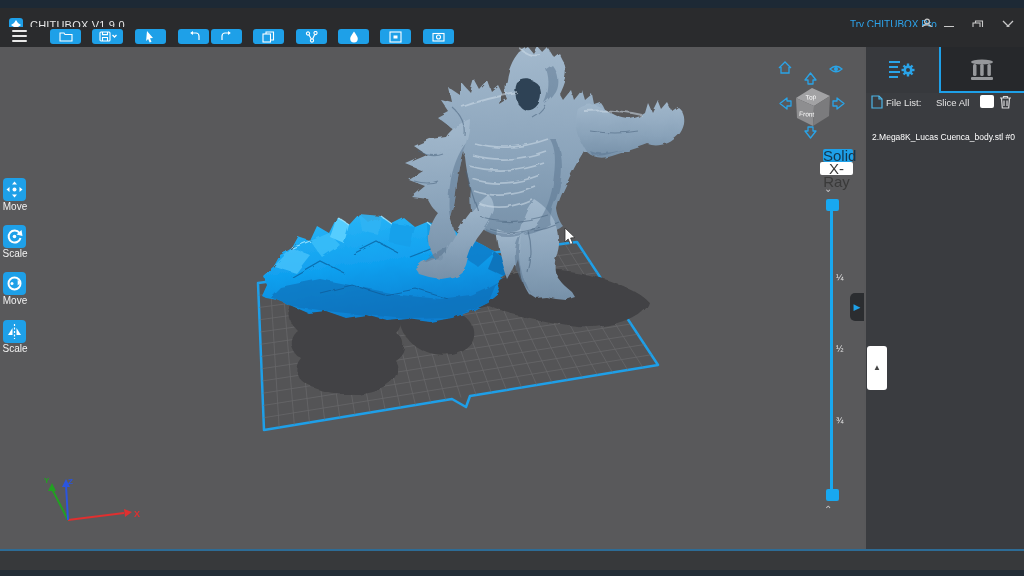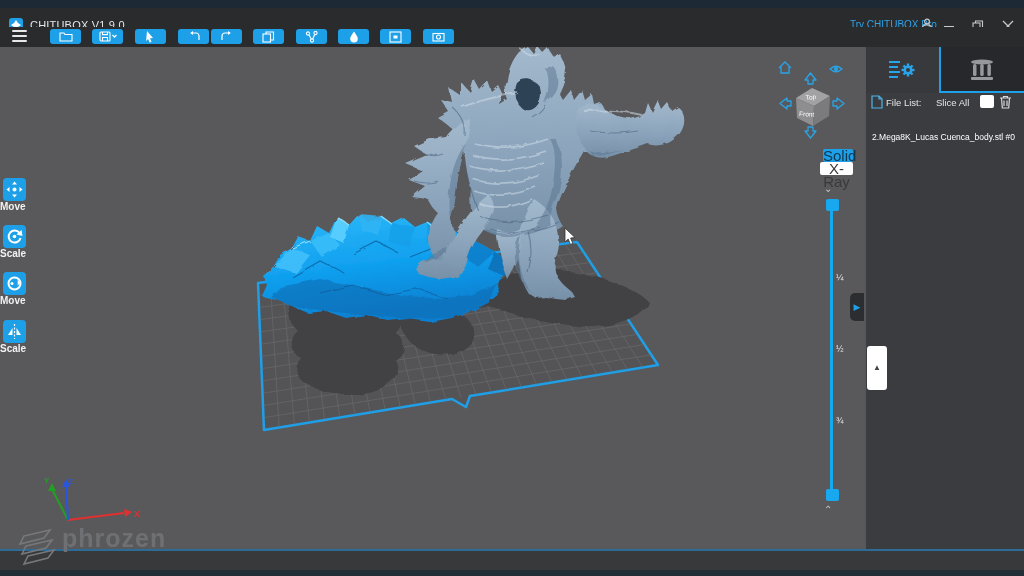--- a/index.html
+++ b/index.html
@@ -12,21 +12,21 @@
   #logo svg { position:absolute; left:2px; top:2px; }
   #title-text { left:30px; top:11px; font-size:11px; color:#e6e6e6; letter-spacing:.2px; }
   #doc-name { left:0; top:11px; width:1024px; text-align:center; font-size:10.5px; color:#dcdcdc; }
   #try-pro { left:850px; top:11px; font-size:10px; color:#2da4ec; }
   .winbtn { color:#c9c9c9; }
   #toolbar { left:0; top:27px; width:1024px; height:20px; background:#2a2b2d; }
   .tbtn { position:absolute; top:2px; width:31px; height:15px; background:#1ea0e8; border-radius:3px; display:flex; align-items:center; justify-content:center; }
   .hline { position:absolute; left:12px; width:15px; height:2px; background:#e8e8e8; border-radius:1px; }
   #viewport { left:0; top:47px; width:864px; height:503px; background:#59595b; overflow:hidden; }
   .ltool { position:absolute; left:3px; width:23px; height:23px; background:#1ea0e8; border-radius:4px; display:flex; align-items:center; justify-content:center; }
-  .ltool-label { position:absolute; left:0; width:30px; text-align:left; font-size:10px; color:#f2f2f2;font-weight:bold; }
+  .ltool-label { position:absolute; left:0; width:30px; text-align:center; font-size:10px; color:#f2f2f2; }
   .mode-btn { position:absolute; font-size:15px; text-align:center; border-radius:2px; line-height:13px; }
   #mode-solid { left:823px; top:149px; width:30px; height:13px; background:#1ea0e8; color:#12364d; }
   #mode-xray { left:820px; top:162px; width:33px; height:13px; background:#fff; color:#3a3a3a; }
   .chev { position:absolute; color:#c8c8ca; font-size:10px; line-height:8px; }
   #slider-track { left:830px; top:205px; width:3px; height:292px; background:#18a8f0; }
   .slider-handle { position:absolute; left:826px; width:13px; height:12px; background:#18a8f0; border-radius:2px; }
   .frac { position:absolute; left:836px; width:16px; font-size:9px; color:#e8e8e8; }
   #collapse-tab { left:850px; top:293px; width:14px; height:28px; background:#2b2d30; border-radius:5px 0 0 5px; display:flex; align-items:center; justify-content:center; }
   #collapse-tab span { color:#1ea0e8; font-size:9px; }
   #watermark { left:14px; top:522px; width:260px; height:46px; z-index:6; pointer-events:none; }
@@ -434,28 +434,20 @@
   <div class="slider-handle" style="top:489px"></div>
   <div class="frac" style="top:272px">¼</div>
   <div class="frac" style="top:344px">½</div>
   <div class="frac" style="top:415px">¾</div>
   <div class="abs chev" style="left:824px;top:506px;">⌃</div>
 
   <div id="collapse-tab" class="abs">
       <span>▶</span>
     </div>
 
-  <div id="watermark" class="abs">
-    <svg width="46" height="46" viewBox="0 0 46 46" fill="none" stroke="#77787b" stroke-width="1.6">
-      <path d="M10,14 L36,8 L30,16 L6,22 Z"></path>
-      <path d="M12,24 L38,18 L32,26 L8,32 Z"></path>
-      <path d="M14,34 L40,28 L34,36 L10,42 Z"></path>
-    </svg>
-    <div id="wm-text">phrozen</div>
-  </div>
 
   <div id="panel" class="abs">
     <div id="tabrow">
       <div id="tab-active">
         <svg width="30" height="22" viewBox="0 0 30 22" style="position:absolute;left:22px;top:12px;">
           <g stroke="#2aa4e8" stroke-width="2">
               <line x1="1" y1="3" x2="12" y2="3"></line>
               <line x1="1" y1="8" x2="10" y2="8"></line>
               <line x1="1" y1="13" x2="12" y2="13"></line>
               <line x1="1" y1="18" x2="10" y2="18"></line>

